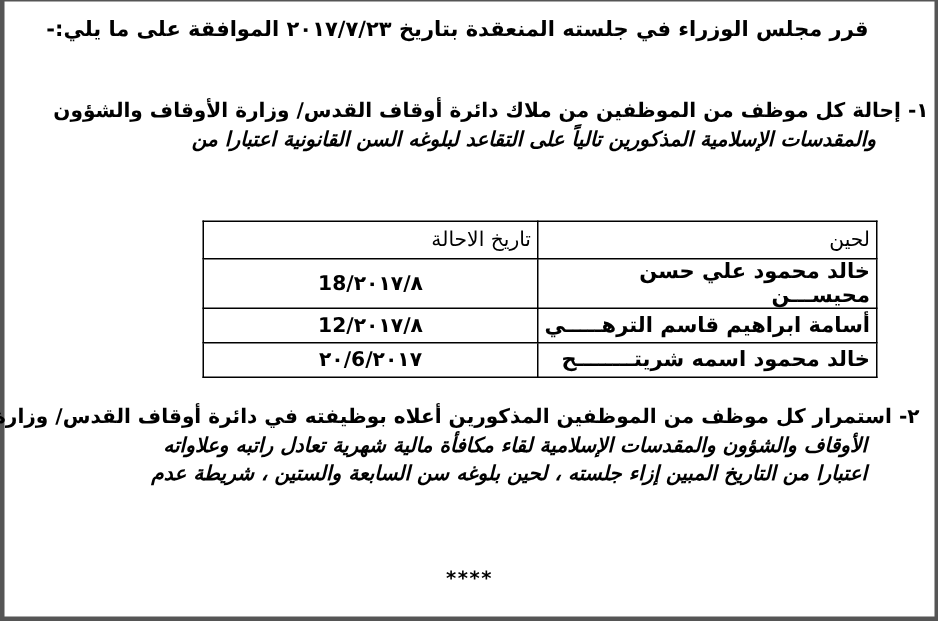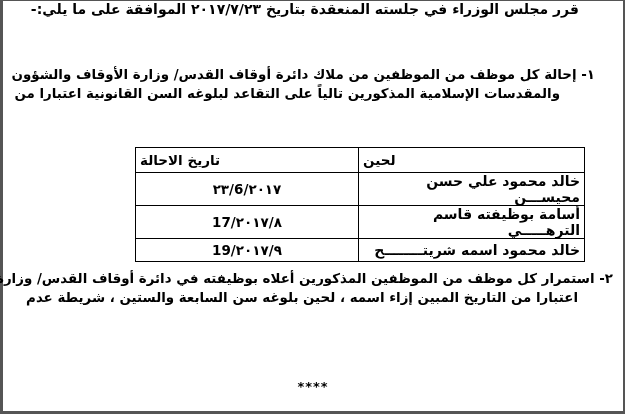--- a/index.html
+++ b/index.html
@@ -19,46 +19,46 @@
       background: #fff;
     }
     .txt {
       position: absolute;
       direction: rtl;
       text-align: right;
       font-weight: bold;
       font-size: 14px;
       white-space: nowrap;
     }
-    .intro { right: 44px; top: 0; }
+    .intro { right: 44px; top: 11px; }
     .para {
       position: absolute;
       direction: rtl;
       text-align: justify;
       font-weight: bold;
       font-size: 13.4px;
       line-height: 19px;
     }
     .para .num { font-weight: bold; }
-    .para1 { right: 28px; top: 64px; width: 590px; }
+    .para1 { right: 4px; top: 64px; width: 590px; }
     .para2 { right: 10px; top: 268px; width: 590px; }
     .para .line { display: block; white-space: nowrap; }
-    .para .indent { padding-right: 35px; }
+    .para .indent { padding-right: 35px; font-style: italic; }
 
     table.ret {
       position: absolute; left: 132px; top: 146px;
       width: 450px; border-collapse: collapse;
       direction: rtl;
       font-size: 13.5px; font-weight: bold;
     }
     table.ret td, table.ret th {
       border: 1.5px solid #000;
       height: 22px; padding: 0 4px;
     }
-    table.ret th { font-weight: bold; text-align: left; height: 24px; }
+    table.ret th { font-weight: normal; text-align: right; height: 24px; }
     table.ret td.name { text-align: right; width: 217px; font-size: 14px; }
     table.ret td.date { text-align: center; letter-spacing: 2px; }
     .stars {
       position: absolute; left: 0; right: 0; top: 378px;
       text-align: center; font-size: 13px; font-weight: bold; letter-spacing: 1px;
     }
   </style>
 </head>
 <body>
 
@@ -72,32 +72,33 @@
   </div>
 
   <table class="ret">
     <tbody>
         <tr>
       <th>لحين</th>
       <th>تاريخ الاحالة</th>
     </tr>
     <tr>
       <td class="name">خالد محمود علي حسن محيســـن</td>
-      <td class="date">٢٠١٧/6/٢٣</td>
+      <td class="date">٢٠١٧/٨/18</td>
     </tr>
     <tr>
-      <td class="name">أسامة بوظيفته قاسم الترهـــــي</td>
-      <td class="date">٢٠١٧/٨/17</td>
+      <td class="name">أسامة ابراهيم قاسم الترهـــــي</td>
+      <td class="date">٢٠١٧/٨/12</td>
     </tr>
     <tr>
       <td class="name">خالد محمود اسمه شريتــــــــح</td>
-      <td class="date">٢٠١٧/٩/19</td>
+      <td class="date">٢٠١٧/6/٢٠</td>
     </tr>
   </tbody>
     </table>
 
   <div class="para para2">
     <span class="line"><span class="num">٢-</span> <span>استمرار كل موظف من الموظفين المذكورين أعلاه بوظيفته في دائرة أوقاف القدس/ وزارة</span></span>
-    <span class="line indent">اعتبارا من التاريخ المبين إزاء اسمه ، لحين بلوغه سن السابعة والستين ، شريطة عدم</span>
+    <span class="line indent">الأوقاف والشؤون والمقدسات الإسلامية لقاء مكافأة مالية شهرية تعادل راتبه وعلاواته</span>
+    <span class="line indent">اعتبارا من التاريخ المبين إزاء جلسته ، لحين بلوغه سن السابعة والستين ، شريطة عدم</span>
   </div>
 
   <div class="stars">****</div>
 </div>
 
 </body></html>

